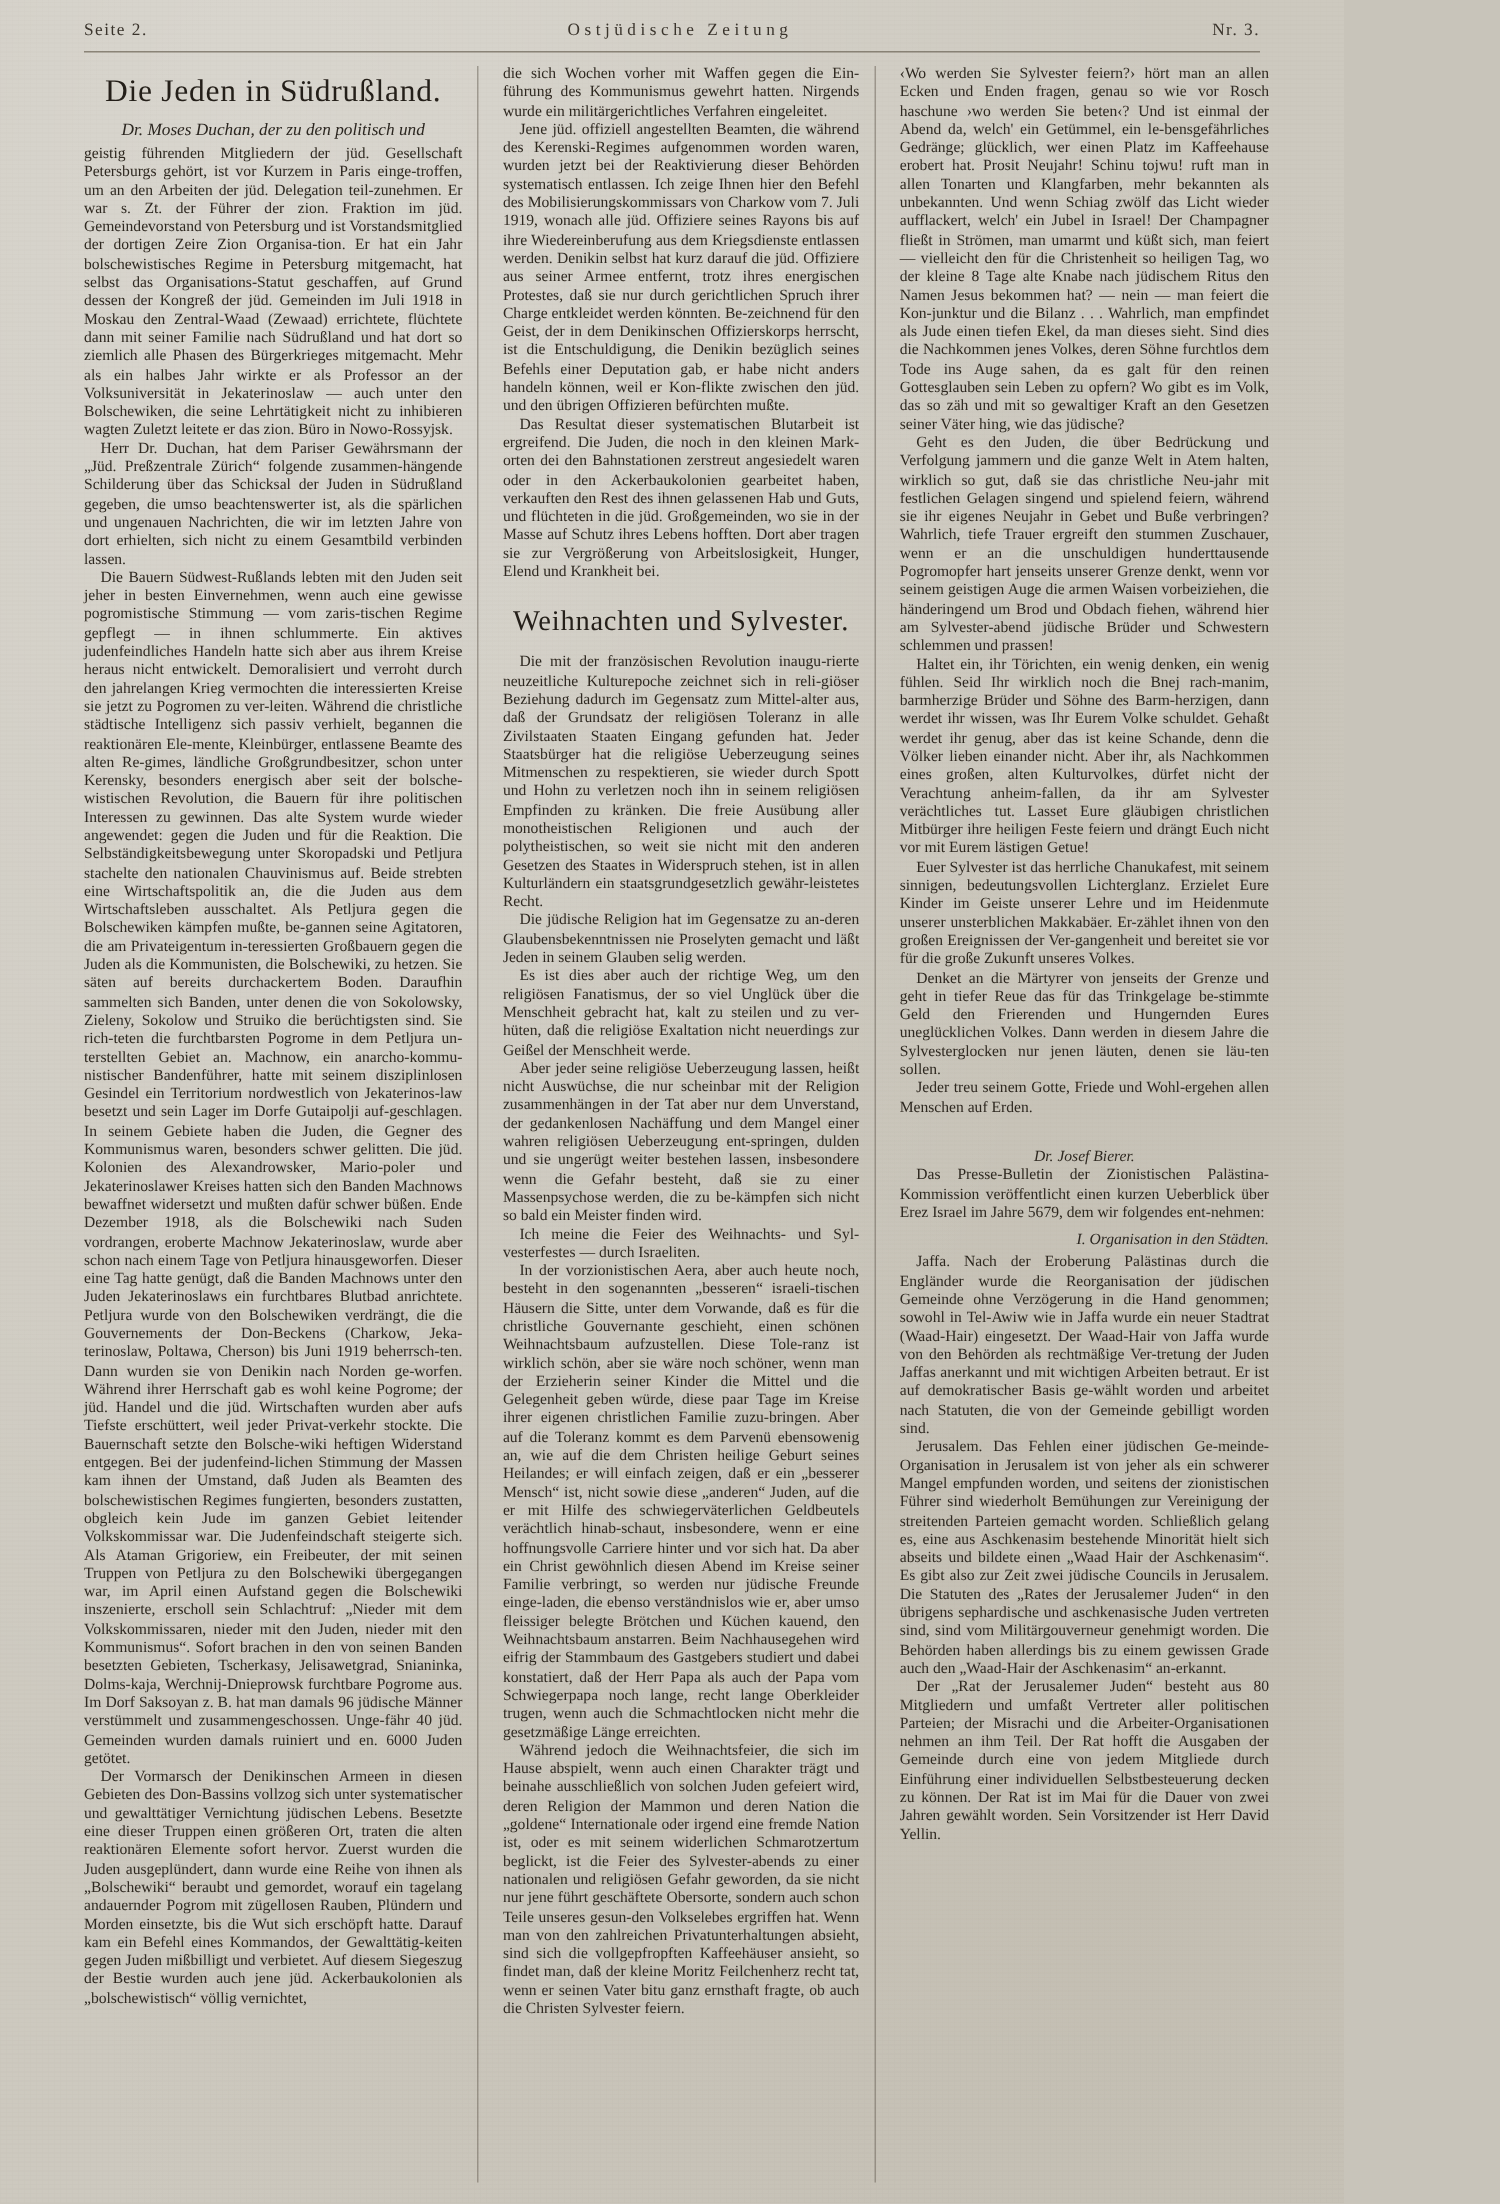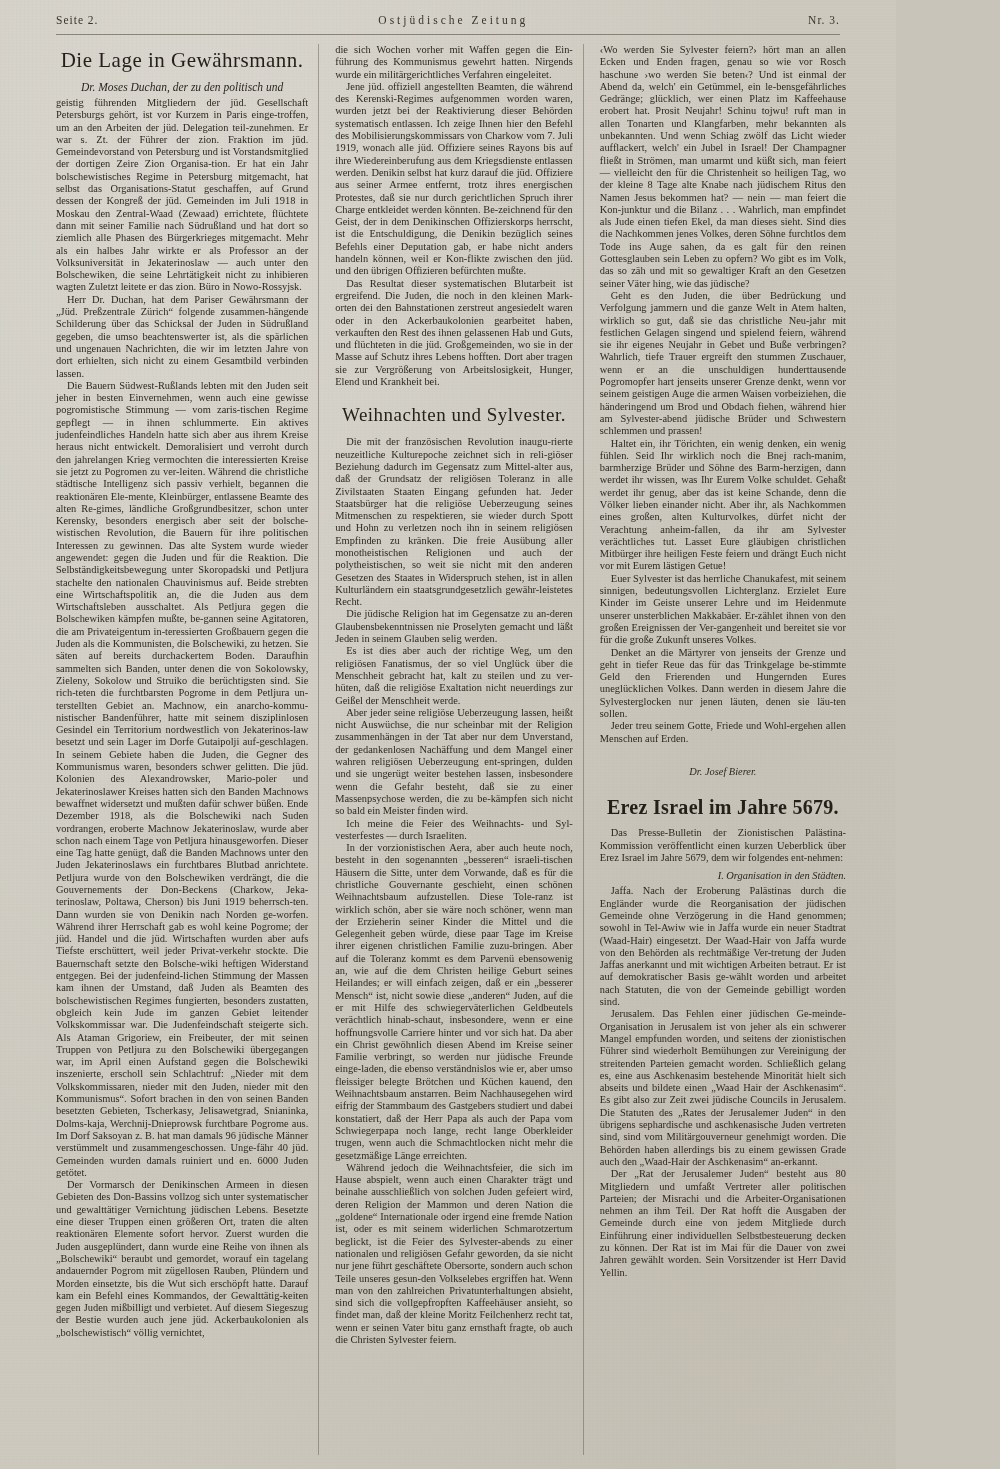--- a/index.html
+++ b/index.html
@@ -139,21 +139,21 @@
   <div class="masthead">
     <span>Seite 2.</span>
     <span class="m-center">Ostjüdische Zeitung</span>
     <span>Nr. 3.</span>
   </div>
   <div class="rule"></div>
 
   <div class="columns">
 
     <div class="col col-1">
-      <h1 class="headline">Die Lage in Gewährsmann.</h1>
+      <h1 class="headline">Die Jeden in Südrußland.</h1>
       <h3 class="subhead">Dr. Moses Duchan, der zu den politisch und</h3>
       <p class="noindent">geistig führenden Mitgliedern der jüd. Gesellschaft Petersburgs gehört, ist vor Kurzem in Paris einge-troffen, um an den Arbeiten der jüd. Delegation teil-zunehmen. Er war s. Zt. der Führer der zion. Fraktion im jüd. Gemeindevorstand von Petersburg und ist Vorstandsmitglied der dortigen Zeire Zion Organisa-tion. Er hat ein Jahr bolschewistisches Regime in Petersburg mitgemacht, hat selbst das Organisations-Statut geschaffen, auf Grund dessen der Kongreß der jüd. Gemeinden im Juli 1918 in Moskau den Zentral-Waad (Zewaad) errichtete, flüchtete dann mit seiner Familie nach Südrußland und hat dort so ziemlich alle Phasen des Bürgerkrieges mitgemacht. Mehr als ein halbes Jahr wirkte er als Professor an der Volksuniversität in Jekaterinoslaw — auch unter den Bolschewiken, die seine Lehrtätigkeit nicht zu inhibieren wagten Zuletzt leitete er das zion. Büro in Nowo-Rossyjsk.</p>
       <p>Herr Dr. Duchan, hat dem Pariser Gewährsmann der „Jüd. Preßzentrale Zürich“ folgende zusammen-hängende Schilderung über das Schicksal der Juden in Südrußland gegeben, die umso beachtenswerter ist, als die spärlichen und ungenauen Nachrichten, die wir im letzten Jahre von dort erhielten, sich nicht zu einem Gesamtbild verbinden lassen.</p>
       <p>Die Bauern Südwest-Rußlands lebten mit den Juden seit jeher in besten Einvernehmen, wenn auch eine gewisse pogromistische Stimmung — vom zaris-tischen Regime gepflegt — in ihnen schlummerte. Ein aktives judenfeindliches Handeln hatte sich aber aus ihrem Kreise heraus nicht entwickelt. Demoralisiert und verroht durch den jahrelangen Krieg vermochten die interessierten Kreise sie jetzt zu Pogromen zu ver-leiten. Während die christliche städtische Intelligenz sich passiv verhielt, begannen die reaktionären Ele-mente, Kleinbürger, entlassene Beamte des alten Re-gimes, ländliche Großgrundbesitzer, schon unter Kerensky, besonders energisch aber seit der bolsche-wistischen Revolution, die Bauern für ihre politischen Interessen zu gewinnen. Das alte System wurde wieder angewendet: gegen die Juden und für die Reaktion. Die Selbständigkeitsbewegung unter Skoropadski und Petljura stachelte den nationalen Chauvinismus auf. Beide strebten eine Wirtschaftspolitik an, die die Juden aus dem Wirtschaftsleben ausschaltet. Als Petljura gegen die Bolschewiken kämpfen mußte, be-gannen seine Agitatoren, die am Privateigentum in-teressierten Großbauern gegen die Juden als die Kommunisten, die Bolschewiki, zu hetzen. Sie säten auf bereits durchackertem Boden. Daraufhin sammelten sich Banden, unter denen die von Sokolowsky, Zieleny, Sokolow und Struiko die berüchtigsten sind. Sie rich-teten die furchtbarsten Pogrome in dem Petljura un-terstellten Gebiet an. Machnow, ein anarcho-kommu-nistischer Bandenführer, hatte mit seinem disziplinlosen Gesindel ein Territorium nordwestlich von Jekaterinos-law besetzt und sein Lager im Dorfe Gutaipolji auf-geschlagen. In seinem Gebiete haben die Juden, die Gegner des Kommunismus waren, besonders schwer gelitten. Die jüd. Kolonien des Alexandrowsker, Mario-poler und Jekaterinoslawer Kreises hatten sich den Banden Machnows bewaffnet widersetzt und mußten dafür schwer büßen. Ende Dezember 1918, als die Bolschewiki nach Suden vordrangen, eroberte Machnow Jekaterinoslaw, wurde aber schon nach einem Tage von Petljura hinausgeworfen. Dieser eine Tag hatte genügt, daß die Banden Machnows unter den Juden Jekaterinoslaws ein furchtbares Blutbad anrichtete. Petljura wurde von den Bolschewiken verdrängt, die die Gouvernements der Don-Beckens (Charkow, Jeka-terinoslaw, Poltawa, Cherson) bis Juni 1919 beherrsch-ten. Dann wurden sie von Denikin nach Norden ge-worfen. Während ihrer Herrschaft gab es wohl keine Pogrome; der jüd. Handel und die jüd. Wirtschaften wurden aber aufs Tiefste erschüttert, weil jeder Privat-verkehr stockte. Die Bauernschaft setzte den Bolsche-wiki heftigen Widerstand entgegen. Bei der judenfeind-lichen Stimmung der Massen kam ihnen der Umstand, daß Juden als Beamten des bolschewistischen Regimes fungierten, besonders zustatten, obgleich kein Jude im ganzen Gebiet leitender Volkskommissar war. Die Judenfeindschaft steigerte sich. Als Ataman Grigoriew, ein Freibeuter, der mit seinen Truppen von Petljura zu den Bolschewiki übergegangen war, im April einen Aufstand gegen die Bolschewiki inszenierte, erscholl sein Schlachtruf: „Nieder mit dem Volkskommissaren, nieder mit den Juden, nieder mit den Kommunismus“. Sofort brachen in den von seinen Banden besetzten Gebieten, Tscherkasy, Jelisawetgrad, Snianinka, Dolms-kaja, Werchnij-Dnieprowsk furchtbare Pogrome aus. Im Dorf Saksoyan z. B. hat man damals 96 jüdische Männer verstümmelt und zusammengeschossen. Unge-fähr 40 jüd. Gemeinden wurden damals ruiniert und en. 6000 Juden getötet.</p>
       <p>Der Vormarsch der Denikinschen Armeen in diesen Gebieten des Don-Bassins vollzog sich unter systematischer und gewalttätiger Vernichtung jüdischen Lebens. Besetzte eine dieser Truppen einen größeren Ort, traten die alten reaktionären Elemente sofort hervor. Zuerst wurden die Juden ausgeplündert, dann wurde eine Reihe von ihnen als „Bolschewiki“ beraubt und gemordet, worauf ein tagelang andauernder Pogrom mit zügellosen Rauben, Plündern und Morden einsetzte, bis die Wut sich erschöpft hatte. Darauf kam ein Befehl eines Kommandos, der Gewalttätig-keiten gegen Juden mißbilligt und verbietet. Auf diesem Siegeszug der Bestie wurden auch jene jüd. Ackerbaukolonien als „bolschewistisch“ völlig vernichtet,</p>
     </div>
 
     <div class="col col-2">
       <p class="noindent">die sich Wochen vorher mit Waffen gegen die Ein-führung des Kommunismus gewehrt hatten. Nirgends wurde ein militärgerichtliches Verfahren eingeleitet.</p>
       <p>Jene jüd. offiziell angestellten Beamten, die während des Kerenski-Regimes aufgenommen worden waren, wurden jetzt bei der Reaktivierung dieser Behörden systematisch entlassen. Ich zeige Ihnen hier den Befehl des Mobilisierungskommissars von Charkow vom 7. Juli 1919, wonach alle jüd. Offiziere seines Rayons bis auf ihre Wiedereinberufung aus dem Kriegsdienste entlassen werden. Denikin selbst hat kurz darauf die jüd. Offiziere aus seiner Armee entfernt, trotz ihres energischen Protestes, daß sie nur durch gerichtlichen Spruch ihrer Charge entkleidet werden könnten. Be-zeichnend für den Geist, der in dem Denikinschen Offizierskorps herrscht, ist die Entschuldigung, die Denikin bezüglich seines Befehls einer Deputation gab, er habe nicht anders handeln können, weil er Kon-flikte zwischen den jüd. und den übrigen Offizieren befürchten mußte.</p>
@@ -172,21 +172,20 @@
 
     <div class="col col-3">
       <p class="noindent">‹Wo werden Sie Sylvester feiern?› hört man an allen Ecken und Enden fragen, genau so wie vor Rosch haschune ›wo werden Sie beten‹? Und ist einmal der Abend da, welch' ein Getümmel, ein le-bensgefährliches Gedränge; glücklich, wer einen Platz im Kaffeehause erobert hat. Prosit Neujahr! Schinu tojwu! ruft man in allen Tonarten und Klangfarben, mehr bekannten als unbekannten. Und wenn Schiag zwölf das Licht wieder aufflackert, welch' ein Jubel in Israel! Der Champagner fließt in Strömen, man umarmt und küßt sich, man feiert — vielleicht den für die Christenheit so heiligen Tag, wo der kleine 8 Tage alte Knabe nach jüdischem Ritus den Namen Jesus bekommen hat? — nein — man feiert die Kon-junktur und die Bilanz . . . Wahrlich, man empfindet als Jude einen tiefen Ekel, da man dieses sieht. Sind dies die Nachkommen jenes Volkes, deren Söhne furchtlos dem Tode ins Auge sahen, da es galt für den reinen Gottesglauben sein Leben zu opfern? Wo gibt es im Volk, das so zäh und mit so gewaltiger Kraft an den Gesetzen seiner Väter hing, wie das jüdische?</p>
       <p>Geht es den Juden, die über Bedrückung und Verfolgung jammern und die ganze Welt in Atem halten, wirklich so gut, daß sie das christliche Neu-jahr mit festlichen Gelagen singend und spielend feiern, während sie ihr eigenes Neujahr in Gebet und Buße verbringen? Wahrlich, tiefe Trauer ergreift den stummen Zuschauer, wenn er an die unschuldigen hunderttausende Pogromopfer hart jenseits unserer Grenze denkt, wenn vor seinem geistigen Auge die armen Waisen vorbeiziehen, die händeringend um Brod und Obdach fiehen, während hier am Sylvester-abend jüdische Brüder und Schwestern schlemmen und prassen!</p>
       <p>Haltet ein, ihr Törichten, ein wenig denken, ein wenig fühlen. Seid Ihr wirklich noch die Bnej rach-manim, barmherzige Brüder und Söhne des Barm-herzigen, dann werdet ihr wissen, was Ihr Eurem Volke schuldet. Gehaßt werdet ihr genug, aber das ist keine Schande, denn die Völker lieben einander nicht. Aber ihr, als Nachkommen eines großen, alten Kulturvolkes, dürfet nicht der Verachtung anheim-fallen, da ihr am Sylvester verächtliches tut. Lasset Eure gläubigen christlichen Mitbürger ihre heiligen Feste feiern und drängt Euch nicht vor mit Eurem lästigen Getue!</p>
       <p>Euer Sylvester ist das herrliche Chanukafest, mit seinem sinnigen, bedeutungsvollen Lichterglanz. Erzielet Eure Kinder im Geiste unserer Lehre und im Heidenmute unserer unsterblichen Makkabäer. Er-zählet ihnen von den großen Ereignissen der Ver-gangenheit und bereitet sie vor für die große Zukunft unseres Volkes.</p>
       <p>Denket an die Märtyrer von jenseits der Grenze und geht in tiefer Reue das für das Trinkgelage be-stimmte Geld den Frierenden und Hungernden Eures uneglücklichen Volkes. Dann werden in diesem Jahre die Sylvesterglocken nur jenen läuten, denen sie läu-ten sollen.</p>
       <p>Jeder treu seinem Gotte, Friede und Wohl-ergehen allen Menschen auf Erden.</p>
       <p class="sig">Dr. Josef Bierer.</p>
 
-      <h2 class="headline3">Erez Israel im Jahre 5679.</h2>
 
       <p>Das Presse-Bulletin der Zionistischen Palästina-Kommission veröffentlicht einen kurzen Ueberblick über Erez Israel im Jahre 5679, dem wir folgendes ent-nehmen:</p>
       <div class="sectlabel">I. Organisation in den Städten.</div>
       <p>Jaffa. Nach der Eroberung Palästinas durch die Engländer wurde die Reorganisation der jüdischen Gemeinde ohne Verzögerung in die Hand genommen; sowohl in Tel-Awiw wie in Jaffa wurde ein neuer Stadtrat (Waad-Hair) eingesetzt. Der Waad-Hair von Jaffa wurde von den Behörden als rechtmäßige Ver-tretung der Juden Jaffas anerkannt und mit wichtigen Arbeiten betraut. Er ist auf demokratischer Basis ge-wählt worden und arbeitet nach Statuten, die von der Gemeinde gebilligt worden sind.</p>
       <p>Jerusalem. Das Fehlen einer jüdischen Ge-meinde-Organisation in Jerusalem ist von jeher als ein schwerer Mangel empfunden worden, und seitens der zionistischen Führer sind wiederholt Bemühungen zur Vereinigung der streitenden Parteien gemacht worden. Schließlich gelang es, eine aus Aschkenasim bestehende Minorität hielt sich abseits und bildete einen „Waad Hair der Aschkenasim“. Es gibt also zur Zeit zwei jüdische Councils in Jerusalem. Die Statuten des „Rates der Jerusalemer Juden“ in den übrigens sephardische und aschkenasische Juden vertreten sind, sind vom Militärgouverneur genehmigt worden. Die Behörden haben allerdings bis zu einem gewissen Grade auch den „Waad-Hair der Aschkenasim“ an-erkannt.</p>
       <p>Der „Rat der Jerusalemer Juden“ besteht aus 80 Mitgliedern und umfaßt Vertreter aller politischen Parteien; der Misrachi und die Arbeiter-Organisationen nehmen an ihm Teil. Der Rat hofft die Ausgaben der Gemeinde durch eine von jedem Mitgliede durch Einführung einer individuellen Selbstbesteuerung decken zu können. Der Rat ist im Mai für die Dauer von zwei Jahren gewählt worden. Sein Vorsitzender ist Herr David Yellin.</p>
     </div>
 
   </div>
 </div>

